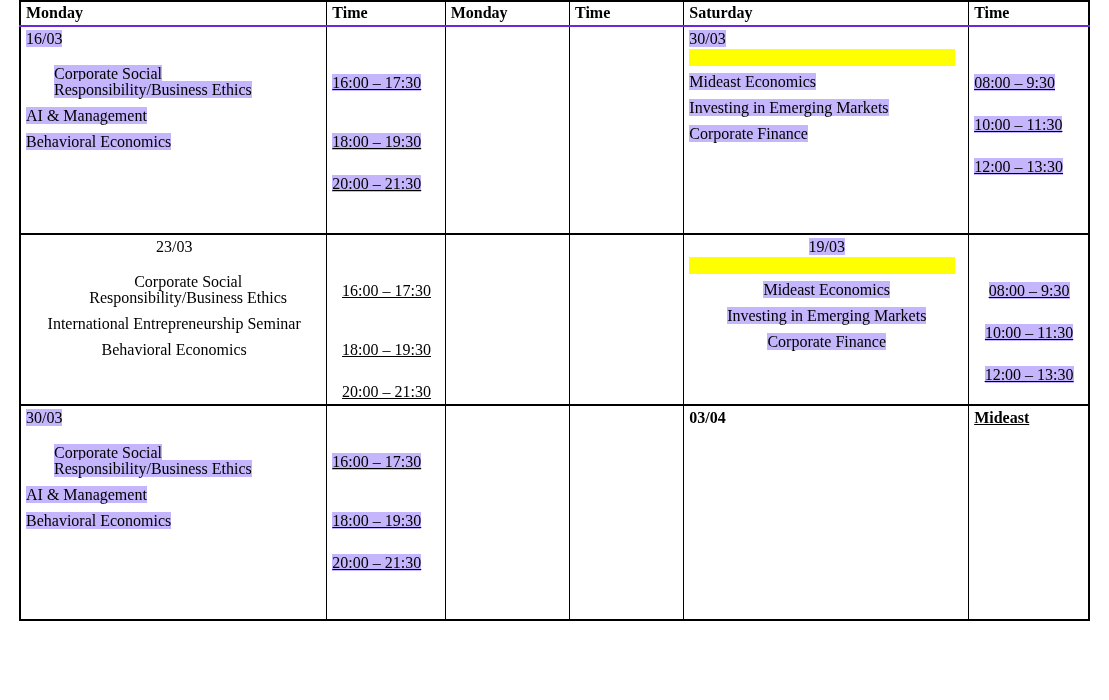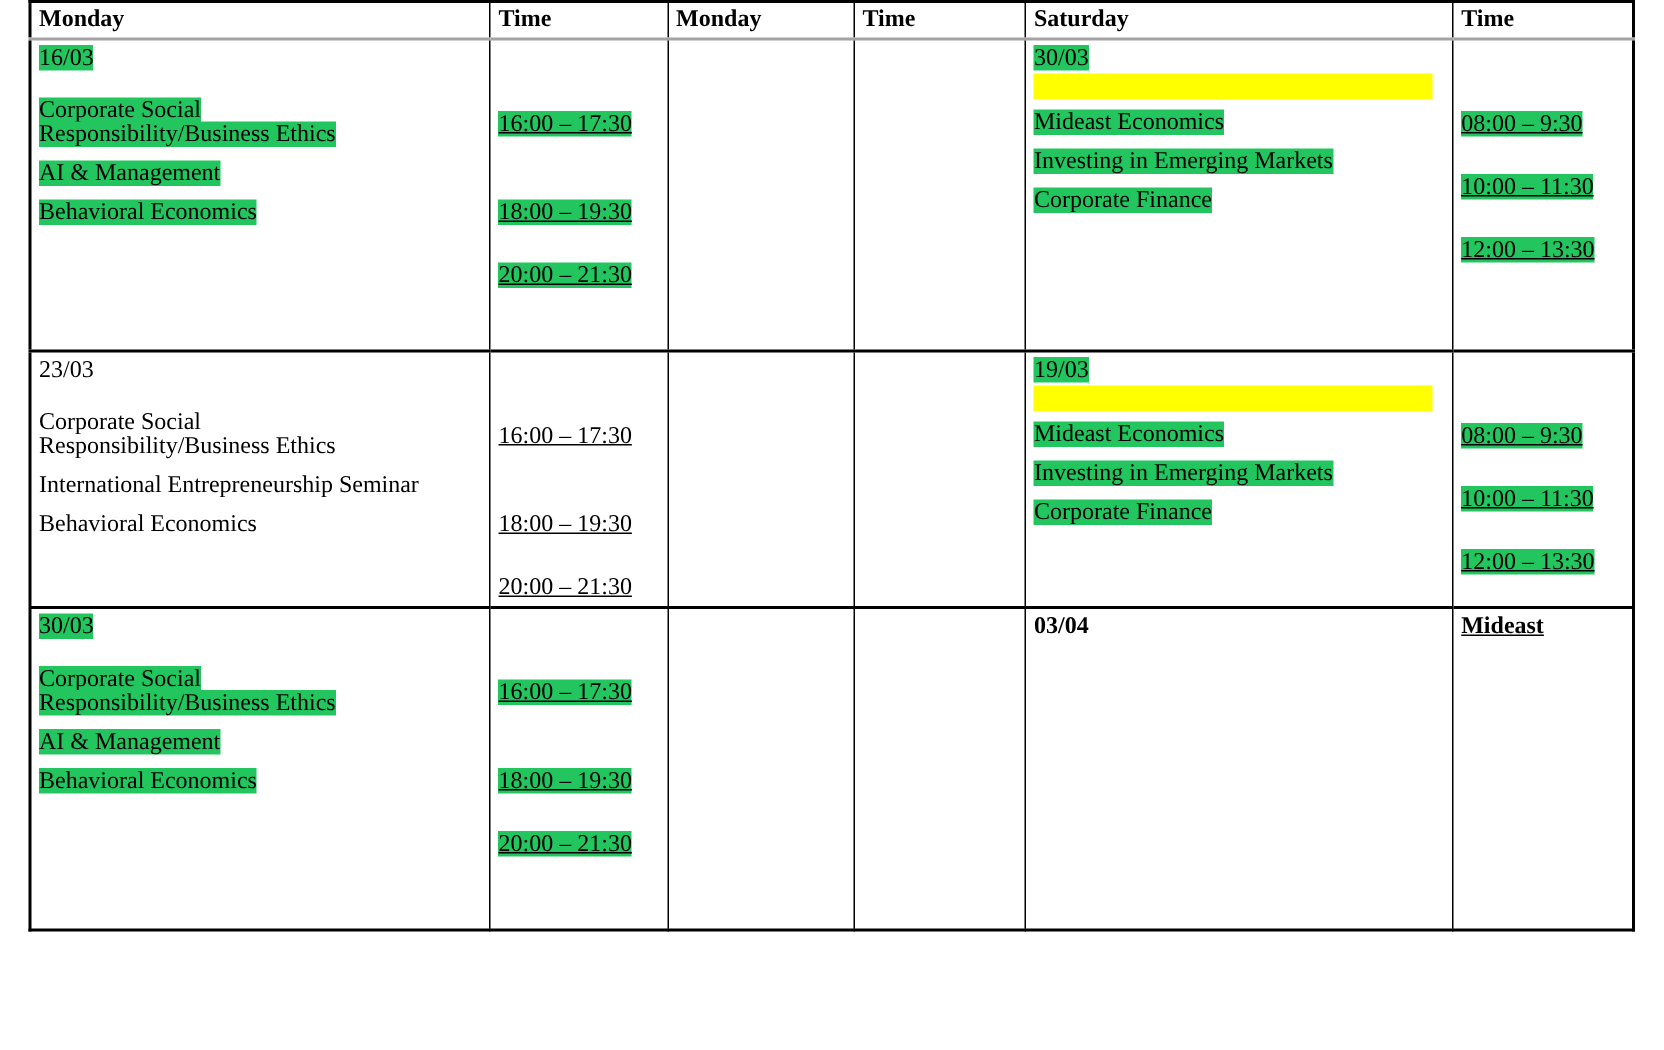--- a/index.html
+++ b/index.html
@@ -40,40 +40,40 @@
     vertical-align: top;
     padding: 4px 4px 4px 5px;
     font-size: 16px;
     line-height: 1.0;
   }
   table.schedule thead th {
     font-weight: bold;
     text-align: left;
     padding-top: 3px;
     padding-bottom: 4px;
-    border-bottom: 2px solid #a3a3a3;
+    border-bottom: 2px solid #6d28d9;
   }
   table.schedule tbody tr td {
     border-top: 2px solid #000;
   }
   .col-day   { width: 306px; }
   .col-time  { width: 118px; }
   .col-wed   { width: 124px; }
   .col-time2 { width: 114px; }
   .col-fri   { width: 284px; }
   .col-time3 { width: 120px; }
   .date-line {
     margin-bottom: 2px;
   }
   .spacer-sm { height: 17px; }
   .spacer-xs { height: 10px; }
   .spacer-tiny { height: 8px; }
-  .line { display: block; }
+  .line { display: block; margin-left: 28px; }
   .hl {
-    background: #22c55e;
+    background: #c4b5fd;
     display: inline;
     box-decoration-break: clone;
     -webkit-box-decoration-break: clone;
   }
   .blank-bar {
     background: #ffff00;
     display: block;
     height: 17px;
     width: 266px;
   }
@@ -140,21 +140,21 @@
           </td>
           <td>
             <div style="height: 44px;"></div>
             <div class="time-entry"><span class="hl">08:00 – 9:30</span></div>
             <div style="height: 26px;"></div>
             <div class="time-entry"><span class="hl">10:00 – 11:30</span></div>
             <div style="height: 26px;"></div>
             <div class="time-entry"><span class="hl">12:00 – 13:30</span></div>
           </td>
         </tr>
-        <tr style="height: 168px;">
+        <tr style="height: 168px; text-align: center;">
           <td>
             <div class="date-line"><span class="">23/03</span></div>
             <div class="spacer-sm"></div>
             <div>
               <span class="line"><span class="">Corporate Social</span></span>
               <span class="line"><span class="">Responsibility/Business Ethics</span></span>
             </div>
             <div class="spacer-xs"></div>
             <div><span class="">International Entrepreneurship Seminar</span></div>
             <div class="spacer-xs"></div>

